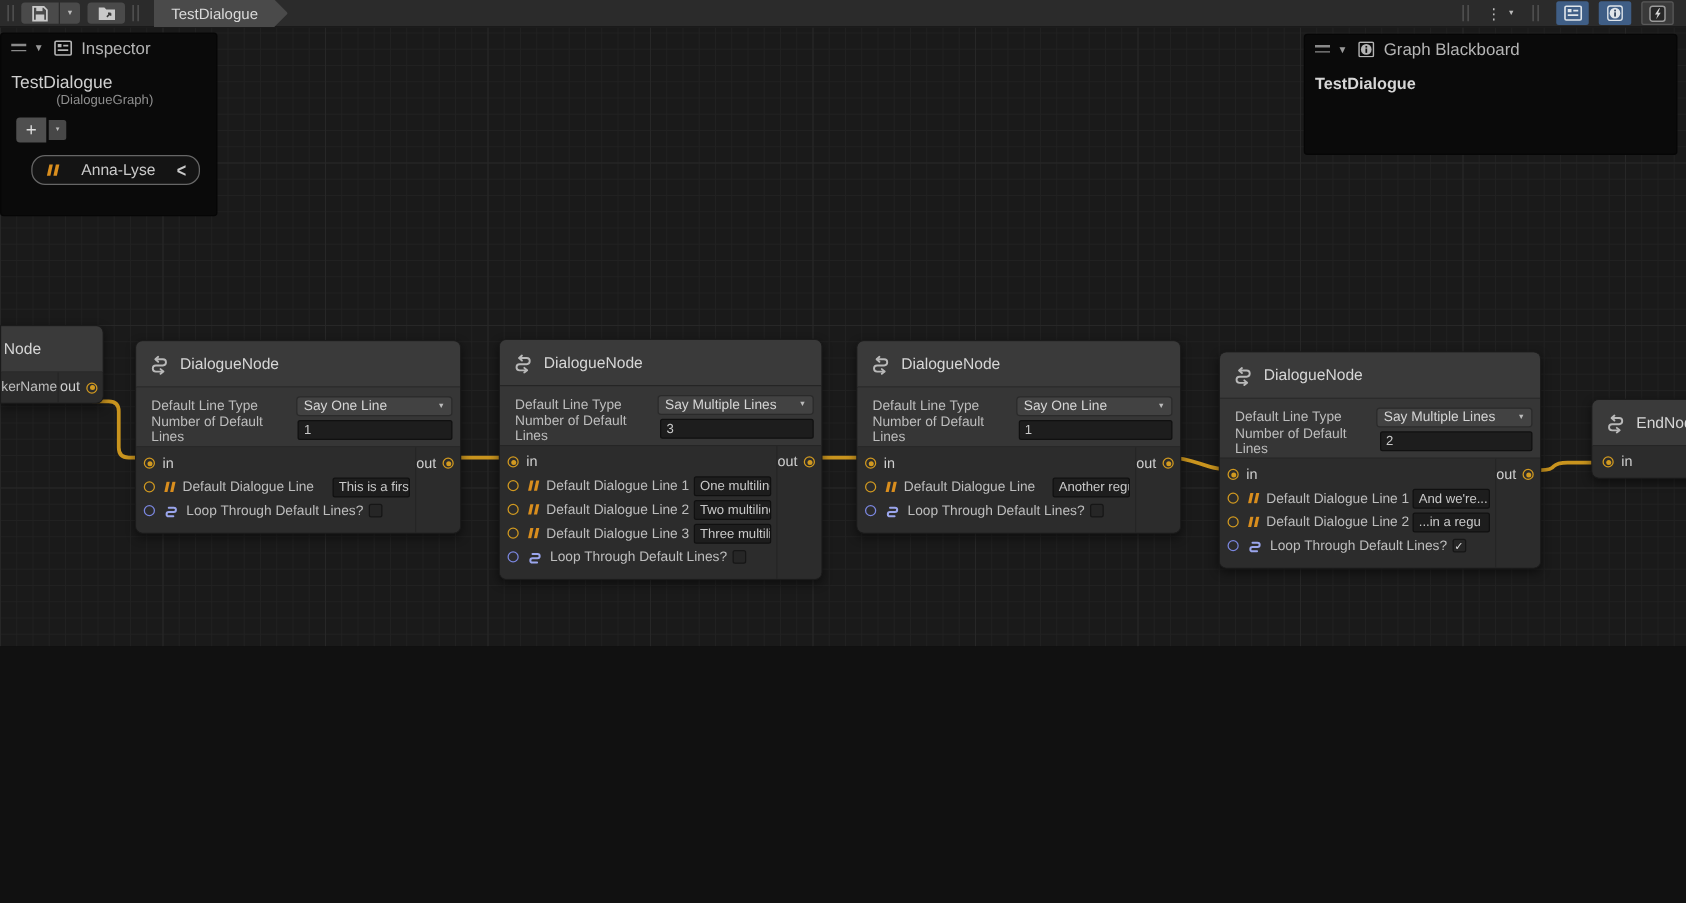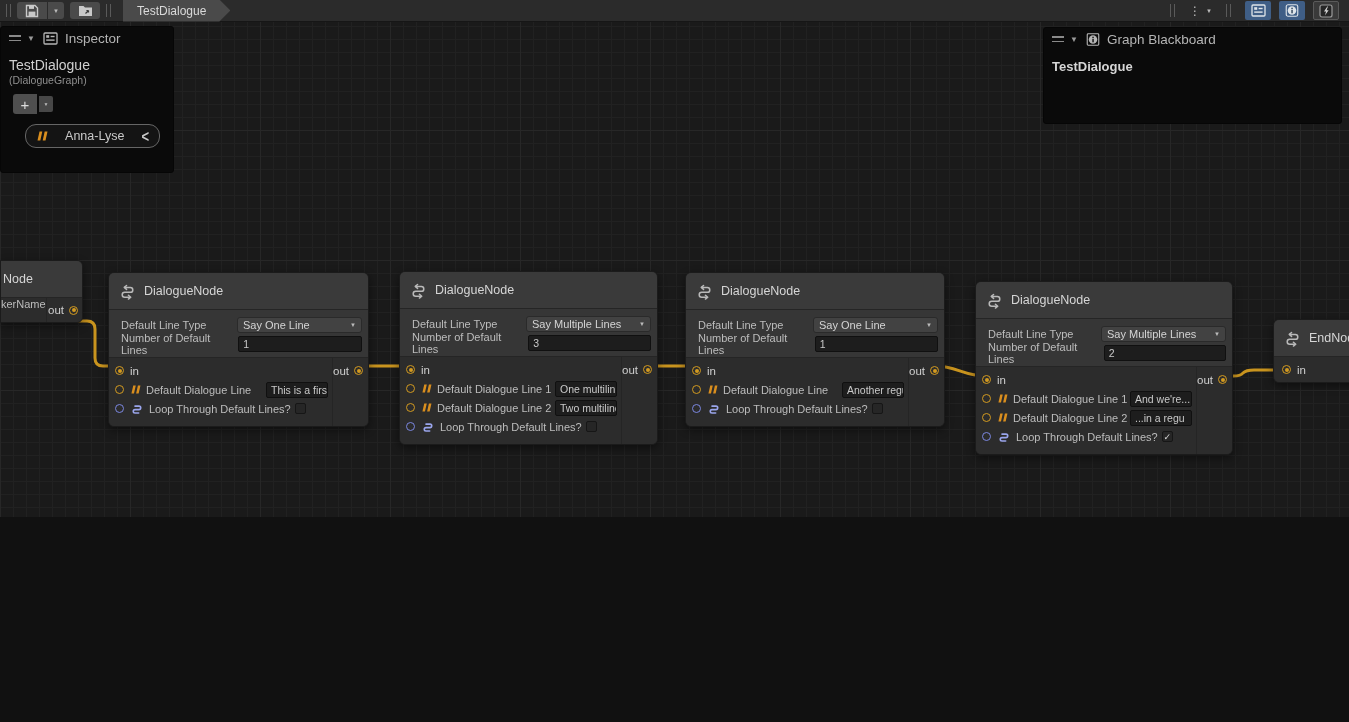--- a/index.html
+++ b/index.html
@@ -33,21 +33,21 @@
   .sqbtn.blue{background:#3f5e86;}
   .sqbtn.plain{background:#3a3a3a;border:1px solid #5a5a5a;}
   
   .panel{position:absolute;background:rgba(9,9,9,0.96);border:1px solid #060606;border-radius:3px;z-index:5;color:#b5b5b5;}
   .phdr{display:flex;align-items:center;height:22px;padding:0 6px;}
   .drag{display:flex;flex-direction:column;gap:3px;margin:0 6px 0 2px;}
   .drag i{display:block;width:12px;height:1.5px;background:#8a8a8a;}
   .fold{font-size:8px;color:#9a9a9a;margin-right:8px;}
   .ptitle{font-size:13.5px;color:#b5b5b5;margin-left:7px;}
   .bb-graphname{font-size:14px;color:#d0d0d0;padding:8px 0 0 8px;}
-  .bb-graphtype{font-size:10.5px;color:#8f8f8f;padding:1px 12px 0 8px;}
+  .bb-graphtype{font-size:10.5px;color:#8f8f8f;padding:1px 12px 0 8px;margin-left:36px;}
   .addrow{display:flex;align-items:center;margin:8px 0 0 12px;}
   .addbtn{width:24px;height:20px;background:#4f4f4f;border-radius:3px 0 0 3px;color:#ddd;font-size:15px;
     display:flex;align-items:center;justify-content:center;}
   .addcaret{width:14px;height:16px;background:#474747;border-radius:0 2px 2px 0;margin-left:2px;color:#bbb;font-size:5px;
     display:flex;align-items:center;justify-content:center;}
   .pill{position:absolute;left:24px;top:97px;width:135px;height:24px;border:1px solid #666;border-radius:11px;
     background:#141414;display:flex;align-items:center;padding:0 10px;}
   .pill .name{flex:1;text-align:center;color:#c9c9c9;font-size:12.5px;}
   .pill .chev{color:#c9c9c9;font-size:13px;font-weight:bold;transform:scaleY(1.2);}
   .gi-name{font-size:13px;font-weight:bold;color:#d6d6d6;padding:9px 0 0 8px;}
@@ -215,21 +215,21 @@
       <span class="ptitle">Graph Blackboard</span>
     </div>
     <div class="gi-name">TestDialogue</div>
   </div>
 
   <div class="node" style="left:0;top:260px;width:83px;height:63px;border-radius:0 6px 6px 0;">
     <div class="nhdr" style="padding-left:2px;border-radius:0 5px 0 0;">
       <span class="ntitle" style="margin-left:0;">Node</span>
     </div>
     <div class="nports" style="height:24px;border-radius:0 0 5px 0;">
-      <div style="flex:1;display:flex;align-items:flex-start;">
+      <div style="flex:1;display:flex;align-items:center;">
         <span class="pname dim" style="margin-left:0;">kerName</span>
       </div>
       <div class="vdiv"></div>
       <div style="width:36px;display:flex;align-items:center;justify-content:flex-end;padding-right:4px;">
         <span class="pname" style="margin:0 5px 0 0;">out</span>
         <span class="port connected"></span>
       </div>
     </div>
   </div>
 
@@ -326,20 +326,29 @@
           <div class="tfield line">One multiline</div>
         </div>
         <div class="port-row">
           <span class="port"></span>
           <svg class="licon" width="11" height="9" viewBox="0 0 12 10">
             <path d="M3.5 0.5 L6.3 0.5 L4.3 9.5 L1.5 9.5 Z" fill="#d98e1e"></path>
               <path d="M8.7 0.5 L11.5 0.5 L9.5 9.5 L6.7 9.5 Z" fill="#d98e1e"></path>
           </svg>
           <span class="pname dim">Default Dialogue Line 2</span>
           <div class="tfield line">Two multiline</div>
+        </div>
+        <div class="port-row">
+          <span class="port"></span>
+          <svg class="licon" width="11" height="9" viewBox="0 0 12 10">
+            <path d="M3.5 0.5 L6.3 0.5 L4.3 9.5 L1.5 9.5 Z" fill="#d98e1e"></path>
+              <path d="M8.7 0.5 L11.5 0.5 L9.5 9.5 L6.7 9.5 Z" fill="#d98e1e"></path>
+          </svg>
+          <span class="pname dim">Default Dialogue Line 3</span>
+          <div class="tfield line">Three multili</div>
         </div>
         <div class="port-row">
           <span class="port blue"></span>
           <svg class="licon" width="14" height="12" viewBox="0 0 18 18">
             <path d="M6 4.7 H12 a2.6 2.6 0 0 1 0 5.2 H6 a2.6 2.6 0 0 0 0 5.2 H11.5" fill="none" stroke="#9aa5ec" stroke-width="2.4" stroke-linecap="round"></path>
           </svg>
           <span class="pname dim">Loop Through Default Lines?</span>
           <div class="checkbox"></div>
         </div>
       </div>

